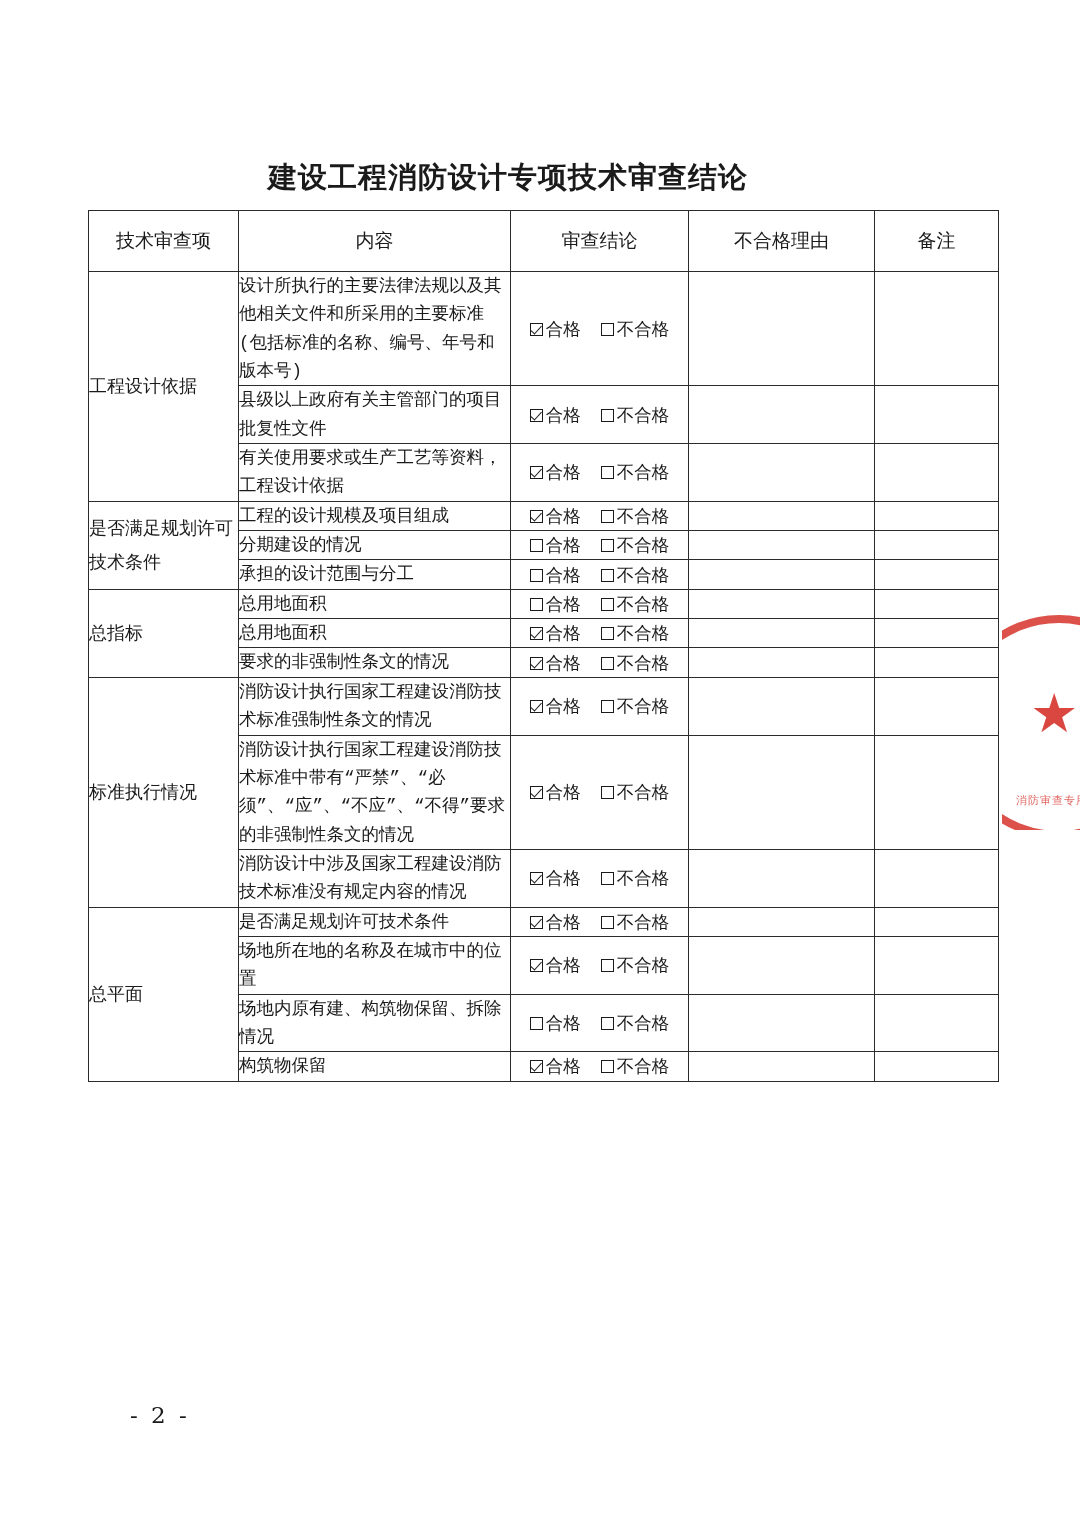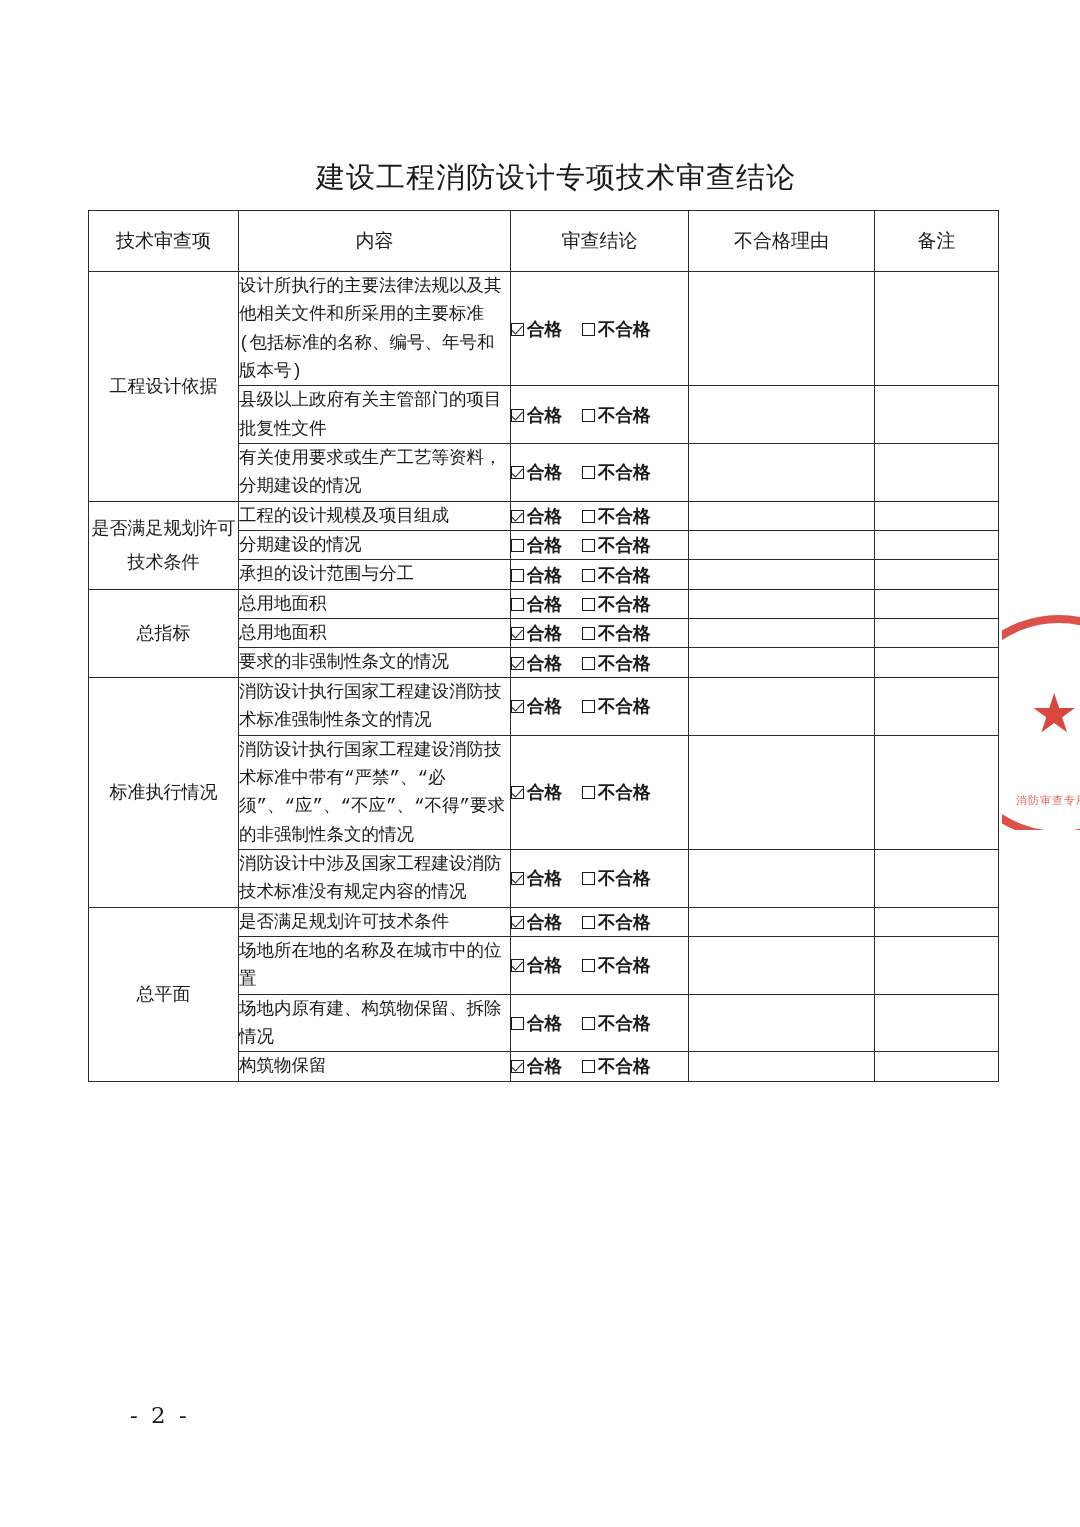--- a/index.html
+++ b/index.html
@@ -21,24 +21,23 @@
     width: 1080px;
     height: 1527px;
   }
   .doc-title {
     position: absolute;
     left: 0;
     top: 158px;
     width: 1016px;
     text-align: center;
     font-size: 29px;
-    font-weight: normal;
+    font-weight: bold;
     letter-spacing: 1px;
     font-family: "DejaVu Sans", "Liberation Sans", sans-serif;
-    padding-left: 48px;
   }
   table.review-table {
     position: absolute;
     left: 88px;
     top: 210px;
     width: 910px;
     border-collapse: collapse;
     table-layout: fixed;
     font-size: 17px;
     font-family: "DejaVu Serif", "Liberation Serif", serif;
@@ -51,37 +50,35 @@
     vertical-align: middle;
   }
   th.hdr {
     height: 60px;
     text-align: center;
     font-weight: normal;
     font-size: 19px;
     font-family: "DejaVu Serif", "Liberation Serif", serif;
   }
   td.group {
-    text-align: center;
     font-size: 18px;
     line-height: 1.9;
     padding: 0 6px;
   }
   td.content {
     padding: 10px 12px 10px 14px;
     line-height: 1.62;
     font-size: 17.5px;
     text-align: left;
     font-family: Liberation Mono, monospace;
   }
   td.conclusion {
-    text-align: left;
+    text-align: center;
     padding: 6px 0;
     white-space: nowrap;
-    font-weight: bold;
   }
   td.reason, td.remark {
     text-align: center;
   }
   .opt {
     display: inline-block;
     font-size: 17.5px;
     letter-spacing: 0px;
   }
   .opt + .opt { margin-left: 20px; }
@@ -185,21 +182,21 @@
           <td class="reason"></td>
           <td class="remark"></td>
         </tr>
         <tr>
           <td class="content">县级以上政府有关主管部门的项目批复性文件</td>
           <td class="conclusion"><span class="opt"><span class="box checked"></span><span>合格</span></span><span class="opt"><span class="box"></span><span>不合格</span></span></td>
           <td class="reason"></td>
           <td class="remark"></td>
         </tr>
         <tr>
-          <td class="content">有关使用要求或生产工艺等资料，分期建设的情况</td>
+          <td class="content">有关使用要求或生产工艺等资料，工程设计依据</td>
           <td class="conclusion"><span class="opt"><span class="box checked"></span><span>合格</span></span><span class="opt"><span class="box"></span><span>不合格</span></span></td>
           <td class="reason"></td>
           <td class="remark"></td>
         </tr>
         <tr>
           <td class="group" rowspan="3">是否满足规划许可技术条件</td>
           <td class="content">工程的设计规模及项目组成</td>
           <td class="conclusion"><span class="opt"><span class="box checked"></span><span>合格</span></span><span class="opt"><span class="box"></span><span>不合格</span></span></td>
           <td class="reason"></td>
           <td class="remark"></td>

